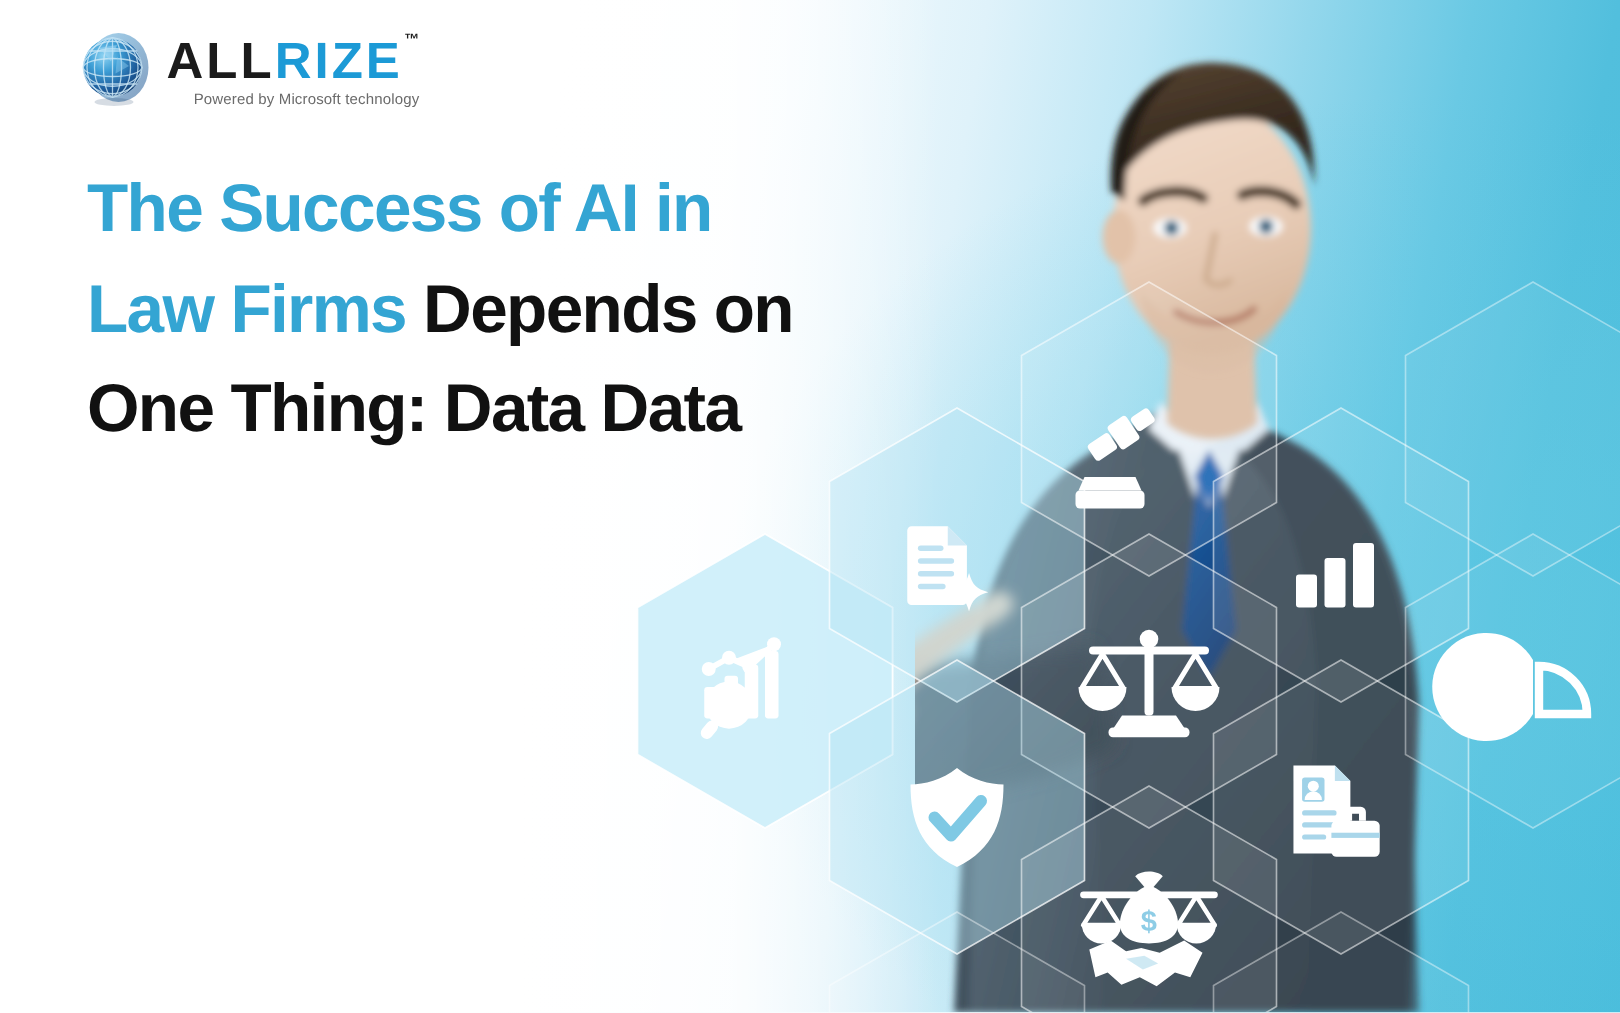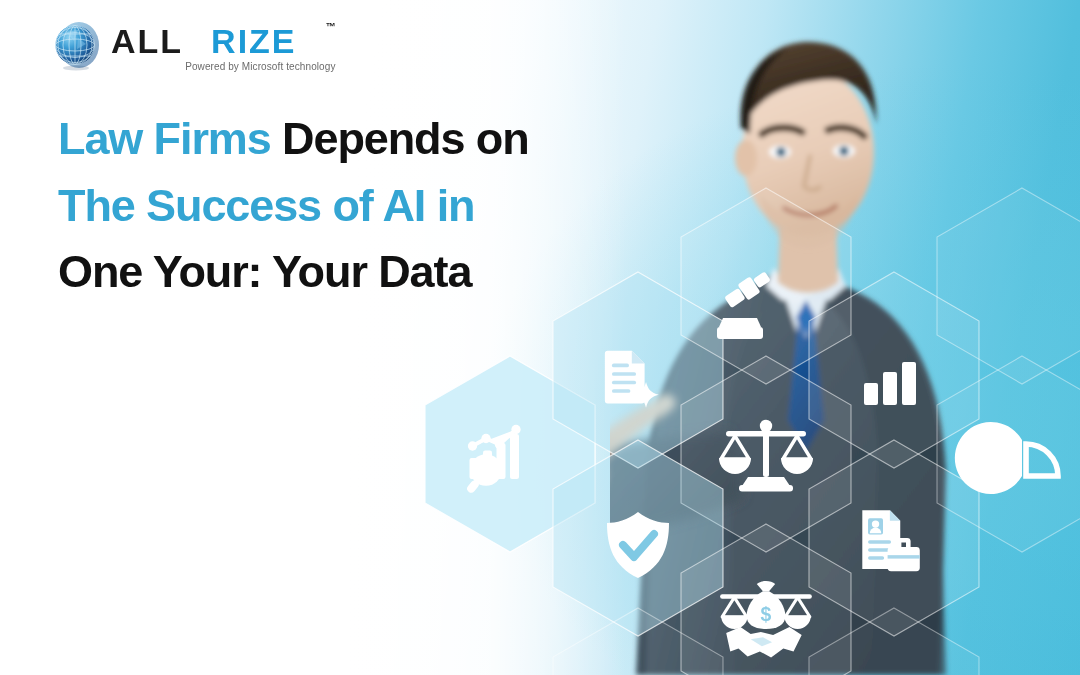--- a/index.html
+++ b/index.html
@@ -46,21 +46,21 @@
     position:absolute; left:52px; top:18px;
     display:flex; align-items:flex-start; gap:9px;
     z-index:40;
   }
   .logo-globe { width:50px; height:56px; flex:none; }
   .logo-text { position:relative; padding-top:6px; }
   .wordmark {
     font-family:"Liberation Sans", sans-serif;
     font-size:34px; font-weight:bold; letter-spacing:2px;
     line-height:1; white-space:nowrap;
-    display:flex; align-items:flex-start;gap:28px;
+    display:flex; align-items:flex-start;
   }
   .wm-all { color:#1b1b1b; }
   .wm-rize { color:#1C9AD6; }
   .wm-tm { font-size:10px; color:#1b1b1b; margin-left:1px; margin-top:-2px; font-weight:bold; }
   .tagline {
     font-size:10px; color:#6b6b6b; letter-spacing:.1px;
     text-align:right; margin-top:3px; padding-right:2px;
     white-space:nowrap;
   }
 
@@ -398,23 +398,23 @@
         <span class="wm-all">ALL</span>
           <span class="wm-rize">RIZE</span>
           <span class="wm-tm">™</span>
       </div>
       <div class="tagline">Powered by Microsoft technology</div>
     </div>
   </div>
 
   <h1 class="headline">
     <span class="ln">
+      <span class="hl-blue">The Success of AI in</span>
+    </span>
+    <span class="ln">
       <span class="hl-blue">Law Firms</span><span class="hl-dark"> Depends on</span>
     </span>
     <span class="ln">
-      <span class="hl-blue">The Success of AI in</span>
-    </span>
-    <span class="ln">
-      <span class="hl-dark">One Your: Your Data</span>
+      <span class="hl-dark">One Thing: Data Data</span>
     </span>
   </h1>
 
 </div>
 
 </body></html>

